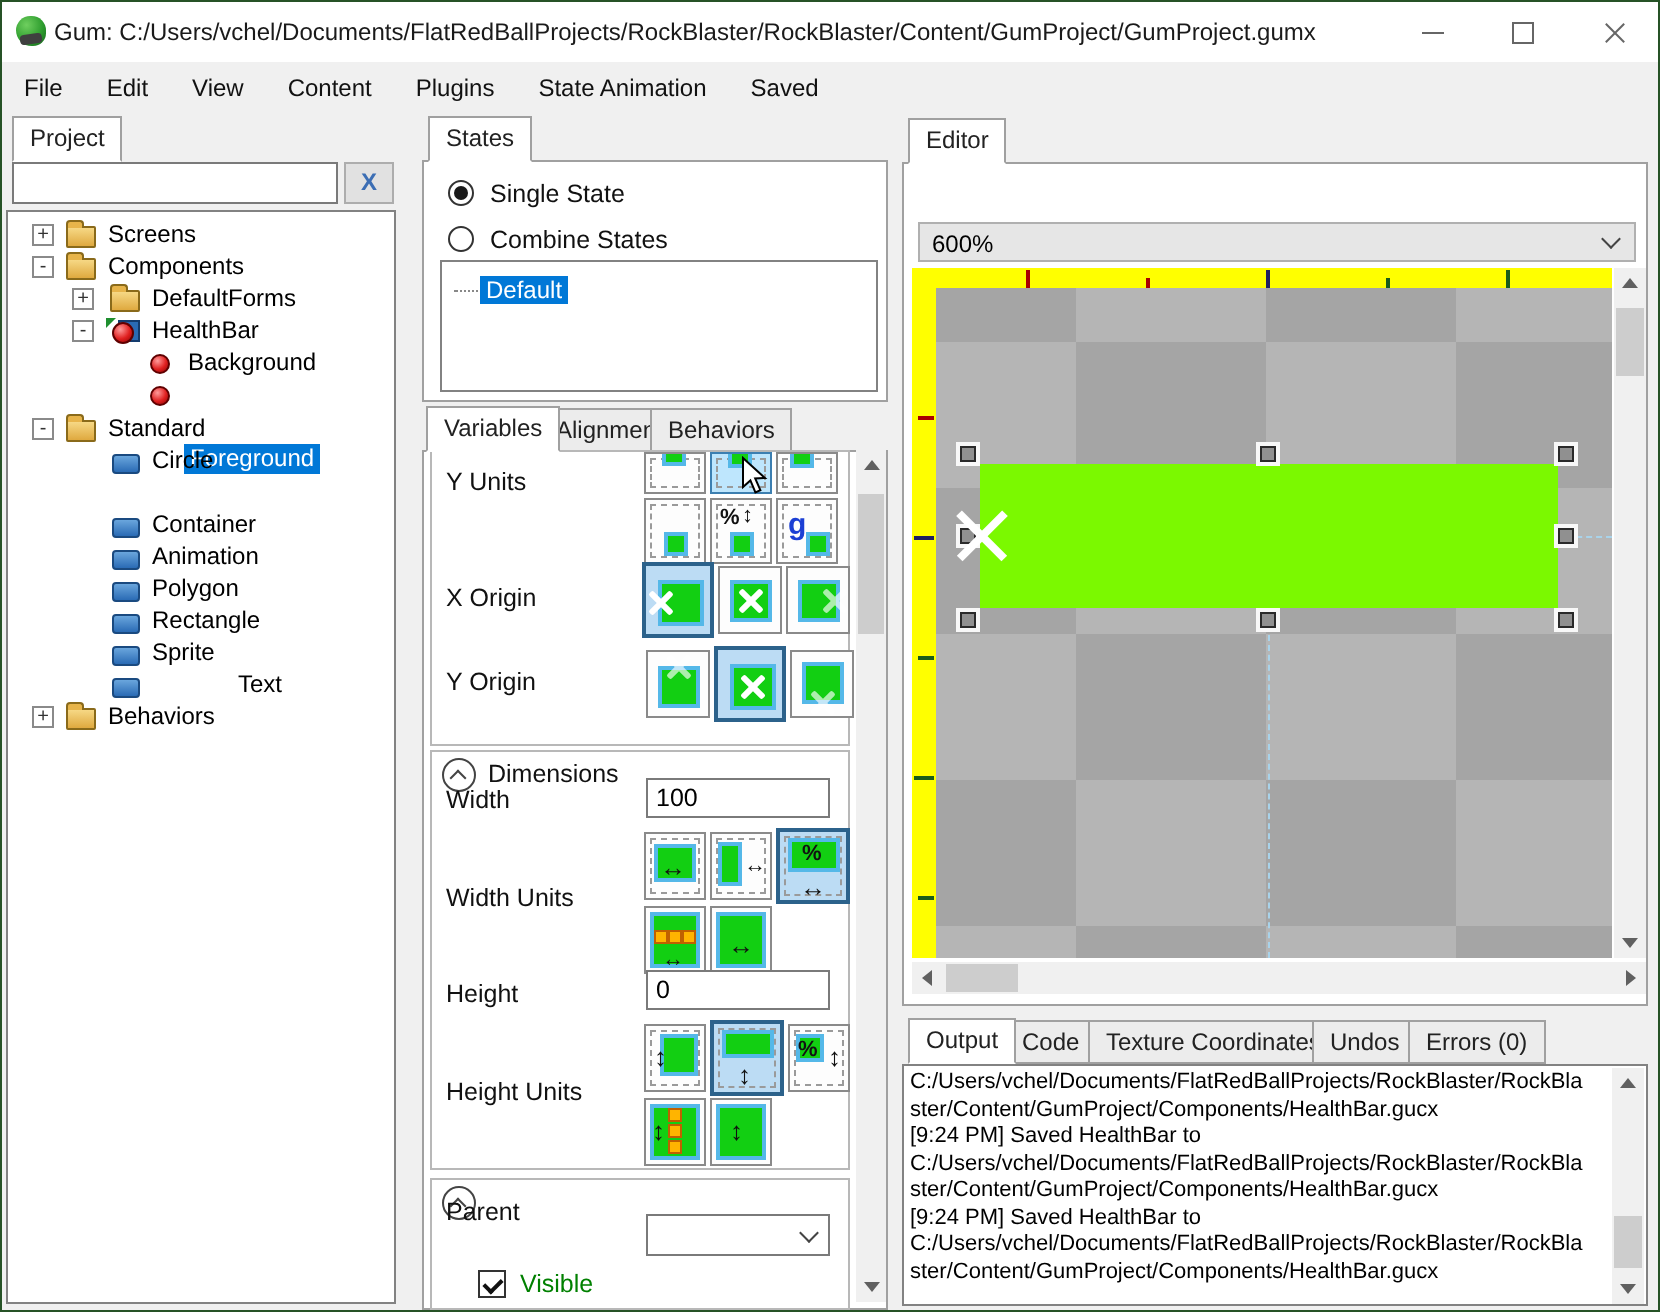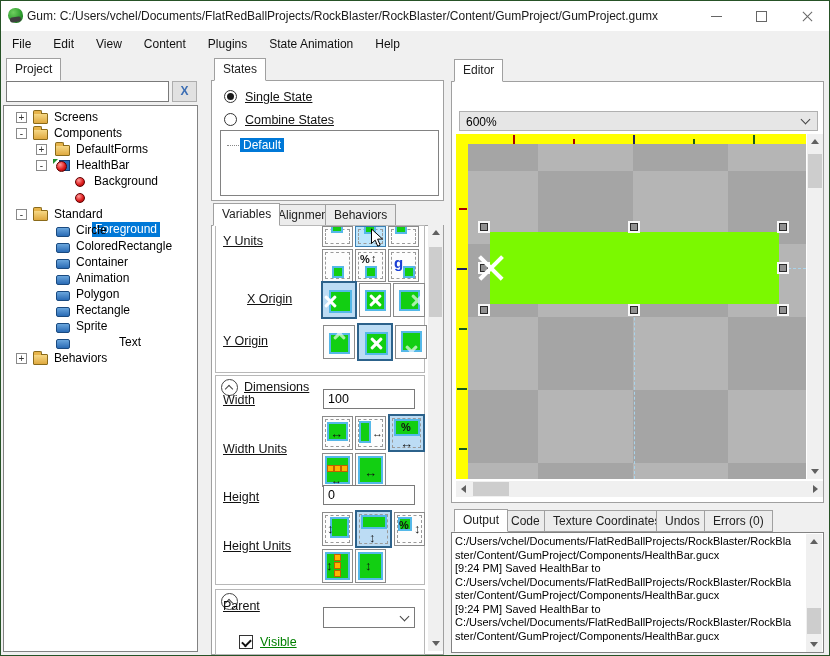--- a/index.html
+++ b/index.html
@@ -64,21 +64,21 @@
   .dashbox{position:absolute;inset:2px;border:1px dashed #9a9a9a;}
   .gs{position:absolute;width:12px;height:12px;background:#12cf12;border:2px solid #54b8e8;box-sizing:border-box;}
   .gr{position:absolute;background:#12cf12;border:2px solid #54b8e8;box-sizing:border-box;}
   .ar{position:absolute;font-weight:bold;font-size:13px;line-height:13px;color:#111;}
   .sm{font-size:11px;line-height:11px;}
   .xm{position:absolute;width:13px;height:13px;}
   .xm::before,.xm::after{content:"";position:absolute;left:-1px;top:5px;width:15px;height:3px;background:#fff;border-radius:1px;}
   .xm::before{transform:rotate(45deg);} .xm::after{transform:rotate(-45deg);}
   .xm.ghost{opacity:.65;}
   .oseg{position:absolute;width:7px;height:7px;background:#ffb400;border:1px solid #c06000;box-sizing:border-box;}
-  .lbl{position:absolute;font-size:12.5px;color:#111;white-space:nowrap;text-decoration:underline;}
+  .lbl{position:absolute;font-size:12.5px;color:#111;white-space:nowrap;}
   .group{position:absolute;background:#fff;border:1px solid #b8b8b8;box-sizing:border-box;}
   .field{position:absolute;width:92px;height:20px;border:1px solid #7a7a7a;box-sizing:border-box;
       font-family:inherit;font-size:12.5px;padding:0 4px;background:#fff;}
   .circ{position:absolute;width:17px;height:17px;border:1.5px solid #444;border-radius:50%;box-sizing:border-box;background:#fff;}
   .circ::after{content:"";position:absolute;left:4px;top:5.5px;width:5px;height:5px;
       border-left:1.6px solid #444;border-top:1.6px solid #444;transform:rotate(45deg);}
   .chev{position:absolute;width:6px;height:6px;border-right:1.5px solid #444;border-bottom:1.5px solid #444;transform:rotate(45deg);}
   .cb{position:absolute;width:14px;height:14px;border:1px solid #333;background:#fff;box-sizing:border-box;}
   .cb::after{content:"";position:absolute;left:2px;top:2.5px;width:7px;height:4px;
       border-left:2px solid #111;border-bottom:2px solid #111;transform:rotate(-45deg);}
@@ -129,21 +129,21 @@
       </div>
   </div>
 
   <div class="abs menubar">
     <span class="menu-item">File</span>
     <span class="menu-item">Edit</span>
     <span class="menu-item">View</span>
     <span class="menu-item">Content</span>
     <span class="menu-item">Plugins</span>
     <span class="menu-item">State Animation</span>
-    <span class="menu-item">Help</span>
+    <span class="menu-item">Saved</span>
   </div>
 
   <div class="abs tab sel" style="left:5px;top:57px;">Project</div>
   <input class="abs search-input" value="" style="">
   <div class="abs btn-gray" style="left:171px;top:80px;width:25px;height:21px;line-height:19px;color:#3c6eb4;font-weight:bold;">X</div>
 
   <div class="abs tree-box">
 
     <div class="trow" style="left:0;top:4px;width:190px;">
       <span class="exp" style="left:12px;">+</span>
@@ -178,24 +178,20 @@
       <span class="tlabel sel" style="left:88px;margin-top:32px;">Foreground</span>
     </div>
     <div class="trow" style="left:0;top:101px;width:190px;">
       <span class="exp" style="left:12px;">-</span>
       <span class="i-folder" style="left:29px;"></span>
       <span class="tlabel" style="left:50px;">Standard</span>
     </div>
     <div class="trow" style="left:0;top:117px;width:190px;">
       <span class="i-std" style="left:52px;"></span>
       <span class="tlabel" style="left:72px;">Circle</span>
-    </div>
-    <div class="trow" style="left:0;top:133px;width:190px;">
-      <span class="i-std" style="left:52px;"></span>
-      <span class="tlabel" style="left:72px;">ColoredRectangle</span>
     </div>
     <div class="trow" style="left:0;top:149px;width:190px;">
       <span class="i-std" style="left:52px;"></span>
       <span class="tlabel" style="left:72px;">Container</span>
     </div>
     <div class="trow" style="left:0;top:165px;width:190px;">
       <span class="i-std" style="left:52px;"></span>
       <span class="tlabel" style="left:72px;">Animation</span>
     </div>
     <div class="trow" style="left:0;top:197px;width:190px;">
@@ -267,21 +263,21 @@
     <span class="ar sm" style="left:4px;top:4px;">%</span>
     <span class="ar sm" style="left:15px;top:3px;">↕</span>
     <span class="gs" style="left:9px;top:16px;"></span>
     </div>
   <div class="ub" style="left:387px;top:248px;">
     <span class="dashbox"></span>
     <span class="ar" style="left:5px;top:6px;color:#1b3fd4;font-size:15px;">g</span>
     <span class="gs" style="left:14px;top:16px;"></span>
     </div>
 
-  <span class="lbl" style="left:222px;top:291px;margin-left:24px;">X Origin</span>
+  <span class="lbl" style="left:222px;top:291px;">X Origin</span>
   <div class="ub sel" style="left:320px;top:280px;width:36px;height:38px;">
     <span class="gr" style="left:6px;top:7px;width:23px;height:23px;"></span>
     <span class="xm" style="left:1px;top:12px;"></span>
     </div>
   <div class="ub" style="left:358px;top:282px;width:32px;height:34px;">
     <span class="gr" style="left:5px;top:6px;width:21px;height:21px;"></span>
     <span class="xm" style="left:9px;top:10px;"></span>
     </div>
   <div class="ub" style="left:392px;top:282px;width:32px;height:34px;">
     <span class="gr" style="left:5px;top:6px;width:21px;height:21px;"></span>

